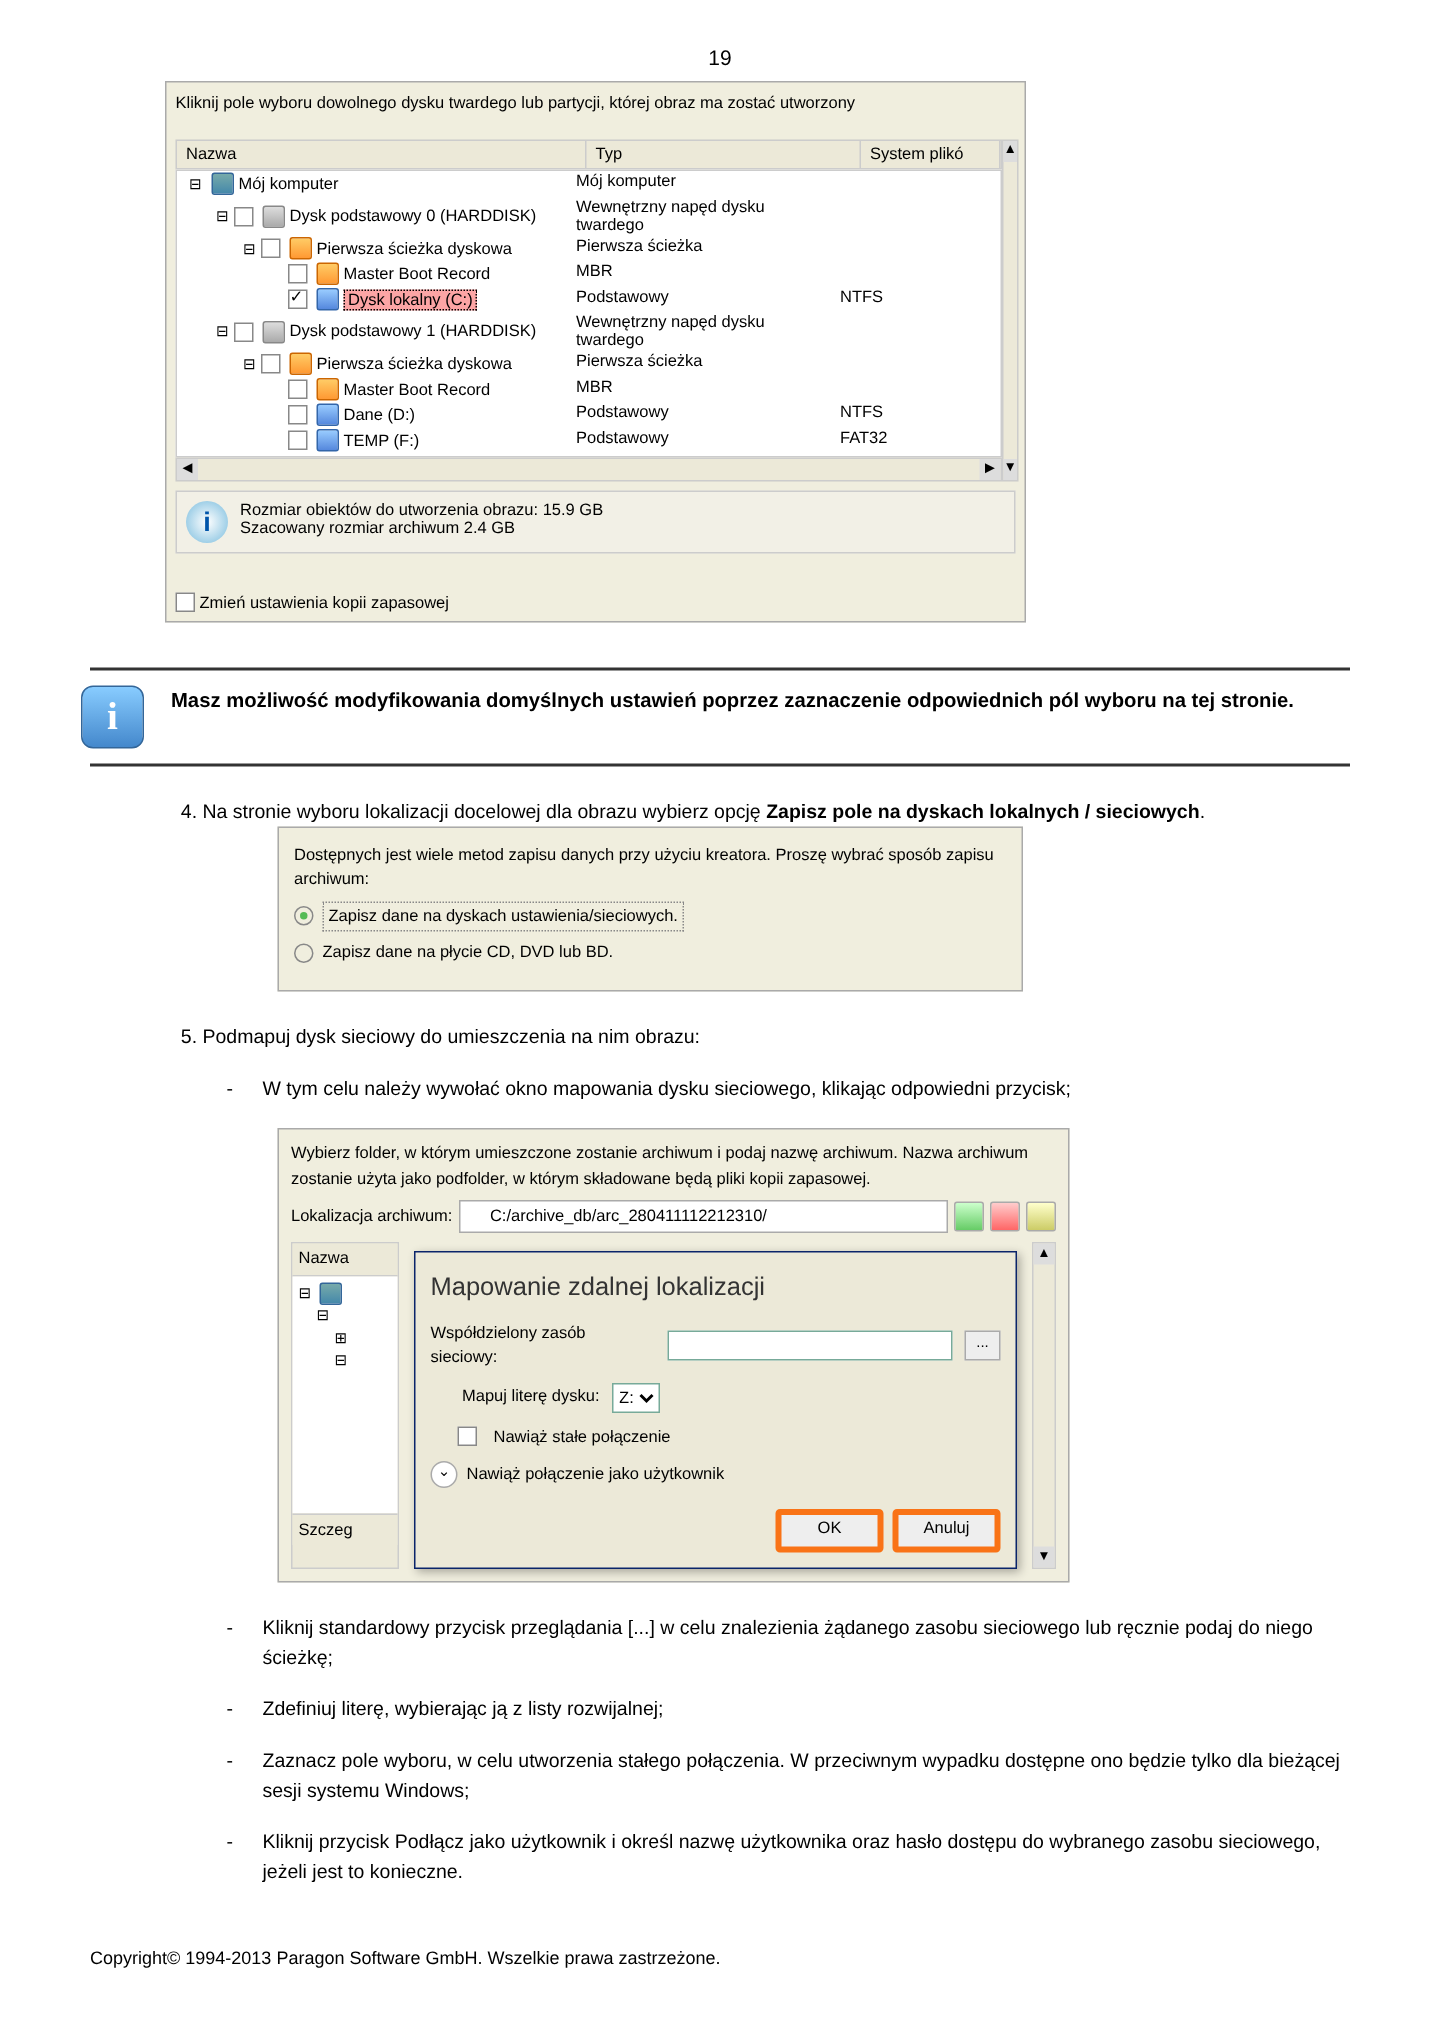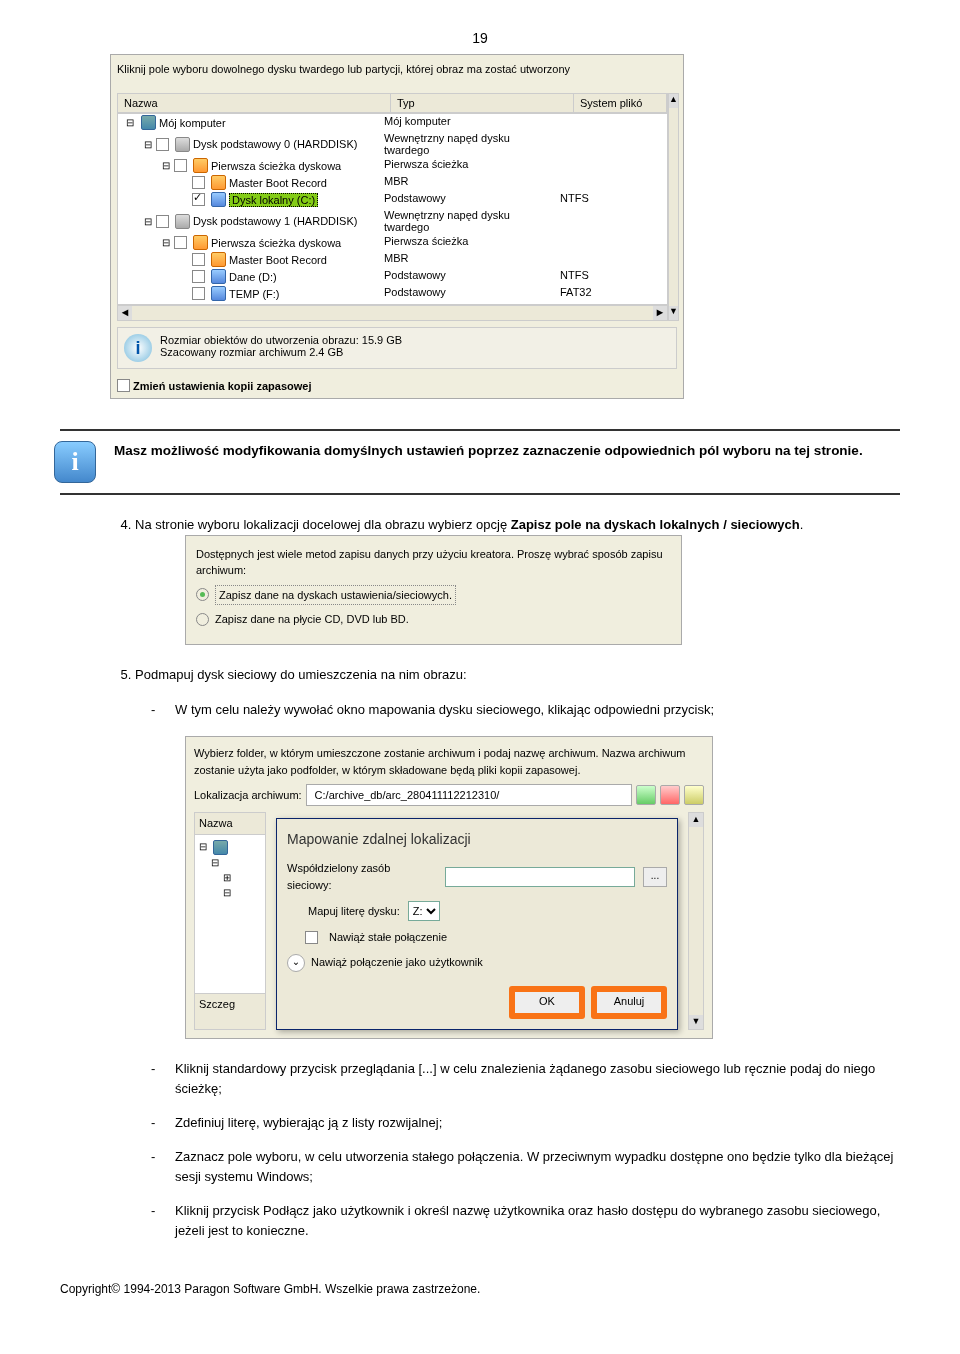--- a/index.html
+++ b/index.html
@@ -23,66 +23,66 @@
   .icon-disk { background: linear-gradient(#ddd, #aaa); border: 1px solid #888; border-radius: 2px; }
   .icon-part { background: linear-gradient(#fc6, #f93); border: 1px solid #c60; border-radius: 2px; }
   .icon-vol { background: linear-gradient(#9cf, #58d); border: 1px solid #36a; border-radius: 2px; }
   .chk { display: inline-block; width: 11px; height: 11px; border: 1px solid #888; background: #fff; margin-right: 3px; vertical-align: middle; position: relative; }
   .chk.checked::after { content: "✓"; position: absolute; top: -3px; left: 0; font-size: 11px; color: #000; }
   .scroll-h { background: #ece9d8; border: 1px solid #ccc; height: 14px; display: flex; justify-content: space-between; }
   .scroll-h .arrow { width: 14px; text-align: center; background: #ddd; }
   .info-box { display: flex; background: #f2f0e6; padding: 6px; margin-top: 6px; border: 1px solid #ccc; }
   .info-icon { width: 28px; height: 28px; border-radius: 50%; background: radial-gradient(#fff, #7bd); color: #05a; font-weight: bold; text-align: center; line-height: 28px; font-size: 18px; margin-right: 8px; flex-shrink: 0; }
   .info-text { font-size: 11px; }
-  .opt-row { margin-top: 10px; display: flex; align-items: center; font-weight: bold; }
+  .opt-row { margin-top: 26px; display: flex; align-items: center; }
   .note-row { margin: 4px 0 0 22px; font-size: 11px; }
   .info-block { position: relative; margin: 30px 0 20px 0; }
   .info-block .rule { border-top: 2px solid #333; }
   .info-block .body { display: flex; align-items: flex-start; padding: 10px 0; }
   .info-block .iicon { position: relative; width: 40px; height: 40px; border-radius: 8px; background: linear-gradient(#8cf, #48c); color: #fff; font-family: Georgia, serif; font-size: 26px; font-weight: bold; text-align: center; line-height: 40px; border: 1px solid #369; margin: 0 18px 0 -6px; flex-shrink: 0; }
   .info-block .text { font-weight: bold; font-size: 13.5px; color: #000; line-height: 1.5; }
   ol.main { padding-left: 75px; margin: 0; }
   ol.main > li { margin-bottom: 16px; line-height: 1.5; }
   .screenshot.s2 { width: 475px; padding: 10px; }
   .radio-row { display: flex; align-items: center; margin: 6px 0; }
   .radio { display: inline-block; width: 11px; height: 11px; border: 1px solid #888; border-radius: 50%; margin-right: 6px; position: relative; }
   .radio.sel::after { content: ""; position: absolute; width: 5px; height: 5px; background: #5b5; border-radius: 50%; top: 3px; left: 3px; }
   .dotted { border: 1px dotted #888; padding: 1px 3px; }
   ul.sub { list-style: none; padding-left: 40px; margin: 16px 0; }
   ul.sub li { position: relative; margin-bottom: 14px; line-height: 1.55; }
   ul.sub li::before { content: "-"; position: absolute; left: -24px; }
   .screenshot.s3 { width: 510px; padding: 8px; }
   .s3 .loc-row { display: flex; align-items: center; margin: 6px 0; gap: 4px; }
-  .s3 input[type=text] { flex: 1; border: 1px solid #aaa; height: 18px; padding: 1px 8px; font-size: 11px; }
+  .s3 input[type=text] { flex: 1; border: 1px solid #aaa; height: 18px; padding: 1px 20px; font-size: 11px; }
   .micon { display: inline-block; width: 18px; height: 18px; border: 1px solid #aaa; border-radius: 2px; vertical-align: middle; }
   .micon.g { background: linear-gradient(#cfc, #6c6); }
   .micon.r { background: linear-gradient(#fcc, #f66); }
   .micon.y { background: linear-gradient(#ffc, #cc6); }
   .dlg { border: 1px solid #0a246a; background: #ece9d8; width: 400px; margin: 6px auto 0 auto; box-shadow: 2px 2px 6px rgba(0,0,0,0.3); }
   .dlg .title { background: linear-gradient(#3b77d8, #2b5bb8); color: #fff; padding: 4px 6px; display: flex; align-items: center; justify-content: space-between; font-size: 12px; font-weight: bold; }
   .dlg .title .btns span { display: inline-block; width: 18px; height: 16px; text-align: center; line-height: 16px; border: 1px solid #fff; border-radius: 2px; margin-left: 2px; }
   .dlg .title .btns .close { background: #d24; }
   .dlg .title .btns .help { background: #3b77d8; }
   .dlg .body { padding: 10px; }
-  .dlg .group { font-size: 14px; color: #333; margin-bottom: 10px; }
+  .dlg .group { font-size: 17px; color: #333; margin-bottom: 10px; }
   .dlg .field { display: flex; align-items: center; margin: 8px 0; gap: 8px; }
   .dlg .field .lbl { width: 150px; }
   .dlg .field .inp { flex: 1; border: 1px solid #7a9; height: 18px; background: #fff; }
   .dlg .field .btn3 { width: 22px; height: 18px; border: 1px solid #aaa; background: #eee; text-align: center; font-size: 10px; line-height: 16px; }
   .dlg select { border: 1px solid #7a9; height: 20px; background: #fff; font-size: 11px; }
   .dlg .btn-row { display: flex; justify-content: flex-end; gap: 6px; margin-top: 14px; }
-  .dlg .button { border: 6px solid #f97316; background: #eee; min-width: 64px; height: 21px; text-align: center; line-height: 19px; font-size: 11px; border-radius: 3px; }
+  .dlg .button { border: 4px solid #f97316; background: #eee; min-width: 64px; height: 21px; text-align: center; line-height: 19px; font-size: 11px; border-radius: 3px; }
   .adv-row { display: flex; align-items: center; margin-top: 8px; }
   .adv-row .cir { display: inline-block; width: 16px; height: 16px; border: 1px solid #aaa; border-radius: 50%; background: #fff; text-align: center; line-height: 14px; font-size: 10px; margin-right: 6px; }
   .footer { font-size: 12px; margin-top: 40px; color: #000; }
   .tree-area { display: flex; }
   .tree-main { flex: 1; }
   .vscroll { width: 14px; background: #ece9d8; border: 1px solid #ccc; display: flex; flex-direction: column; justify-content: space-between; }
   .vscroll .arrow { height: 14px; text-align: center; background: #ddd; font-size: 9px; }
-  .selected { background: #84cc16; border: 1px dotted #000; padding: 0 2px; }
+  .selected { background: #fca5a5; border: 1px dotted #000; padding: 0 2px; }
 </style>
 </head>
 <body>
 
 <div class="page">
   <div class="page-num">19</div>
 
   <div class="screenshot">
     <div class="instr">Kliknij pole wyboru dowolnego dysku twardego lub partycji, której obraz ma zostać utworzony</div>
     <div class="tree-area">

